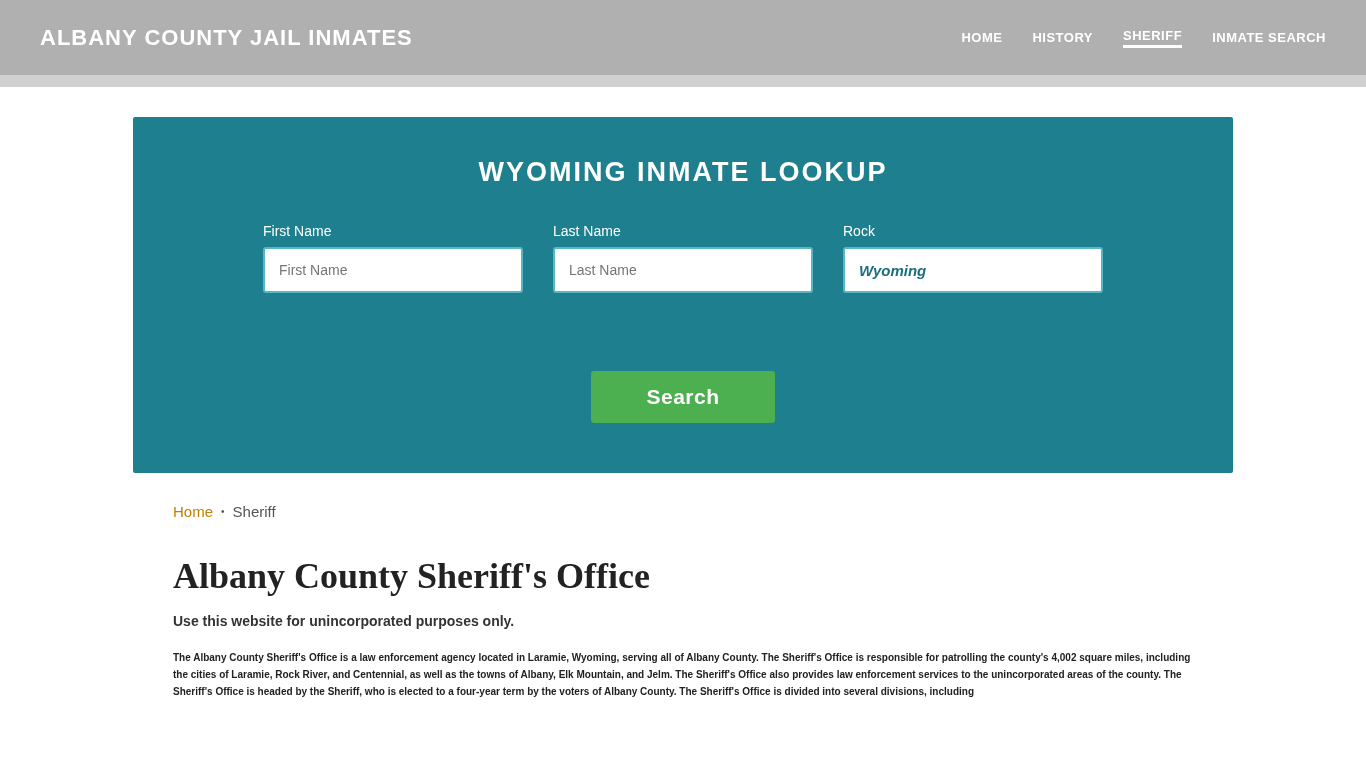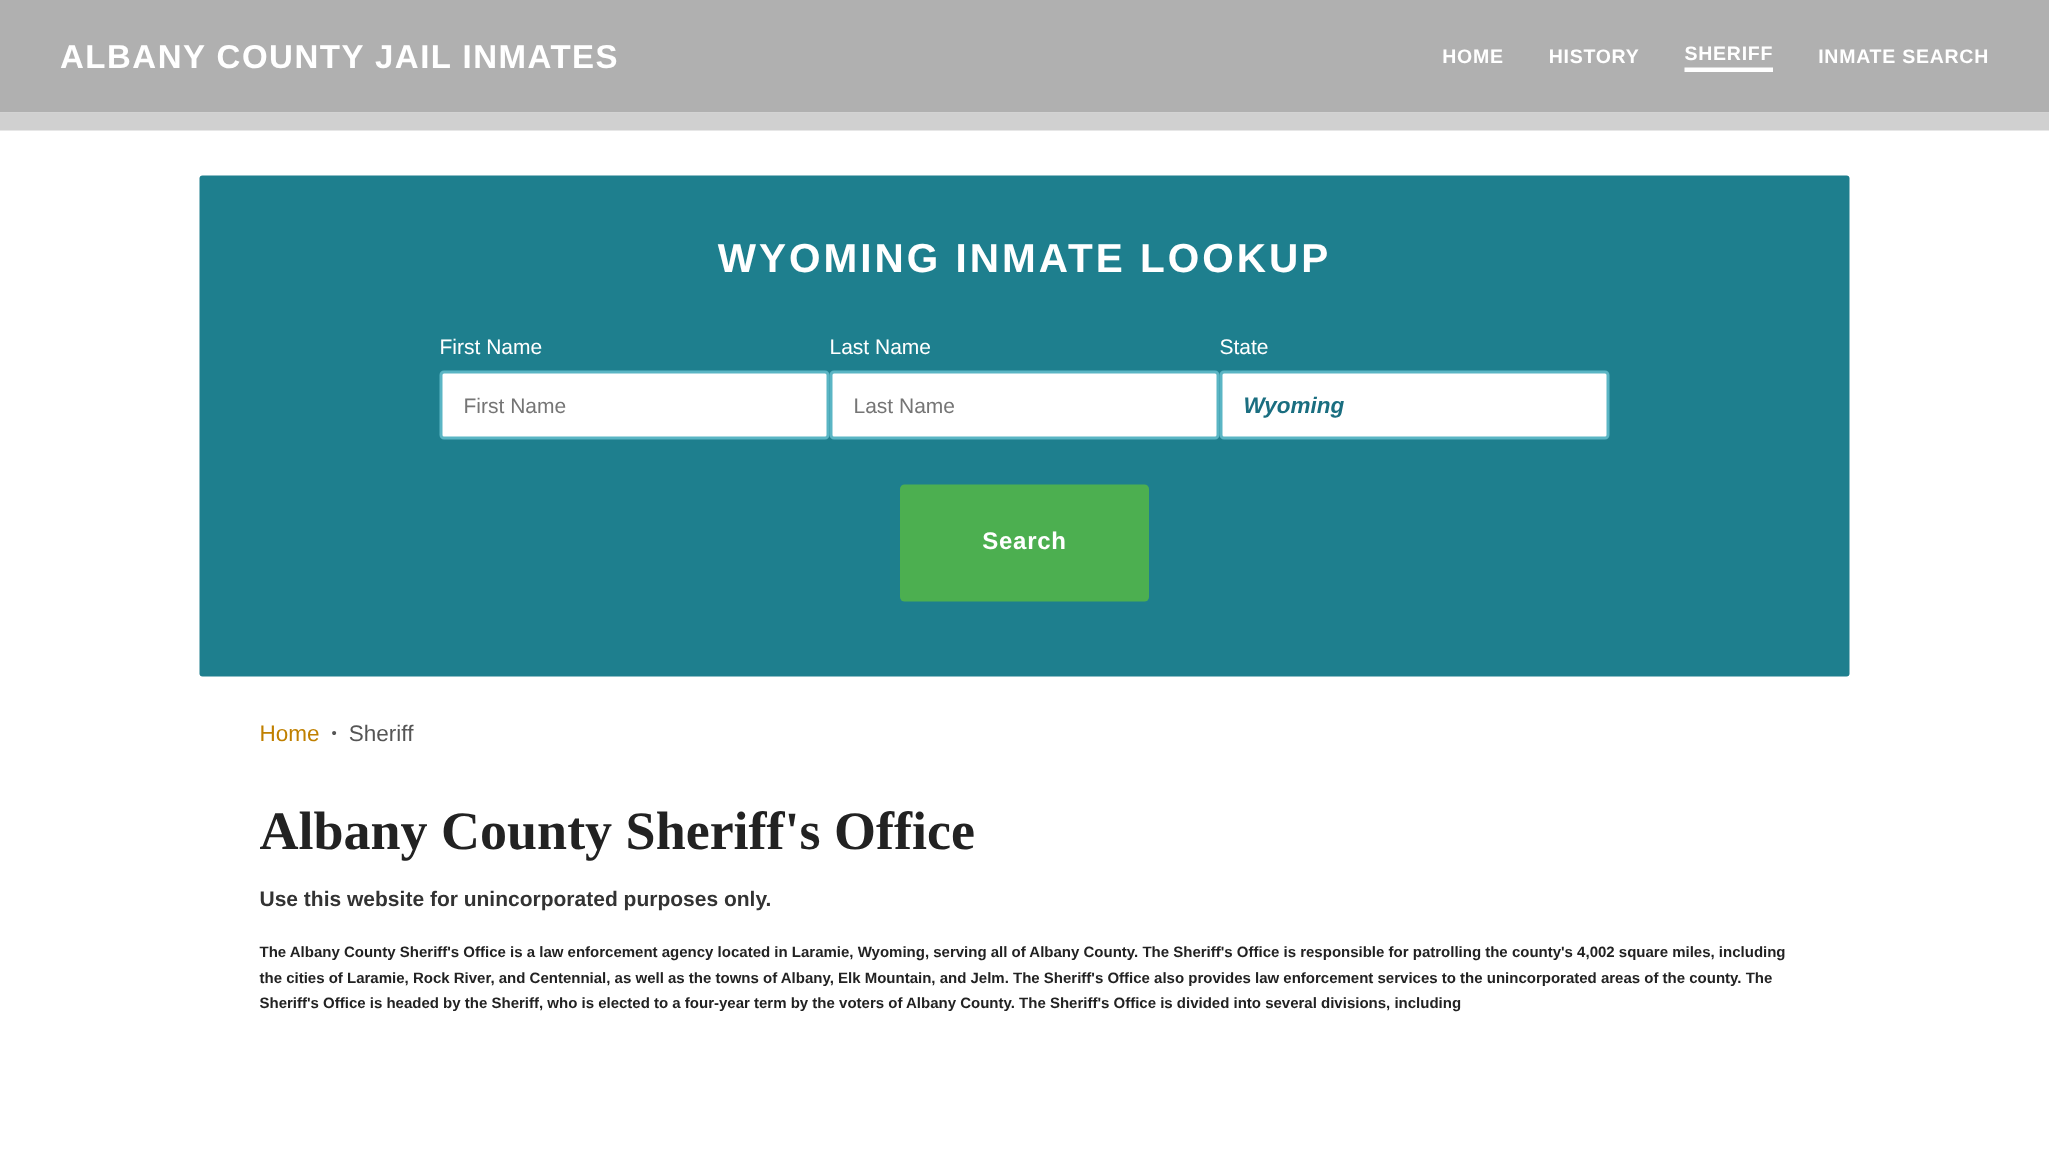--- a/index.html
+++ b/index.html
@@ -61,20 +61,21 @@
     .search-panel-title {
       font-size: 27px;
       font-weight: 700;
       color: #fff;
       letter-spacing: 2px;
       text-transform: uppercase;
       margin-bottom: 35px;
     }
     .search-fields {
       display: flex;
+      gap: 30px;
       align-items: flex-end;
       margin-bottom: 30px;
       width: 100%;
       justify-content: center;
     }
     .field-group {
       display: flex;
       flex-direction: column;
       gap: 8px;
     }
@@ -98,25 +99,26 @@
       color: #1a6e80;
       font-weight: 600;
       font-size: 15px;
       font-style: italic;
     }
     .search-btn {
       background: #4caf50;
       color: #fff;
       border: none;
       border-radius: 3px;
-      padding: 30px 55px;
-      font-size: 16px;
+      padding: 14px 55px;
+      font-size: 21px;
       font-weight: 600;
       cursor: pointer;
       letter-spacing: 0.5px;
+      margin-top: 48px;
     }
 
     
     .main-content {
       max-width: 1100px;
       margin: 0 auto;
       padding: 0 40px 40px 40px;
     }
 
     
@@ -182,21 +184,21 @@
     <div class="search-fields">
       <div class="field-group">
         <label class="field-label">First Name</label>
         <input class="field-input" type="text" placeholder="First Name" style="">
       </div>
       <div class="field-group">
         <label class="field-label">Last Name</label>
         <input class="field-input" type="text" placeholder="Last Name" style="">
       </div>
       <div class="field-group">
-        <label class="field-label">State</label>
+        <label class="field-label">Rock</label>
         <input class="field-input state-input" type="text" value="Wyoming" style="">
       </div>
     </div>
     <button class="search-btn">Search</button>
   </div>
 </div>
 
 <div class="main-content">
   <nav class="breadcrumb">
     <a class="breadcrumb-home">Home</a>

